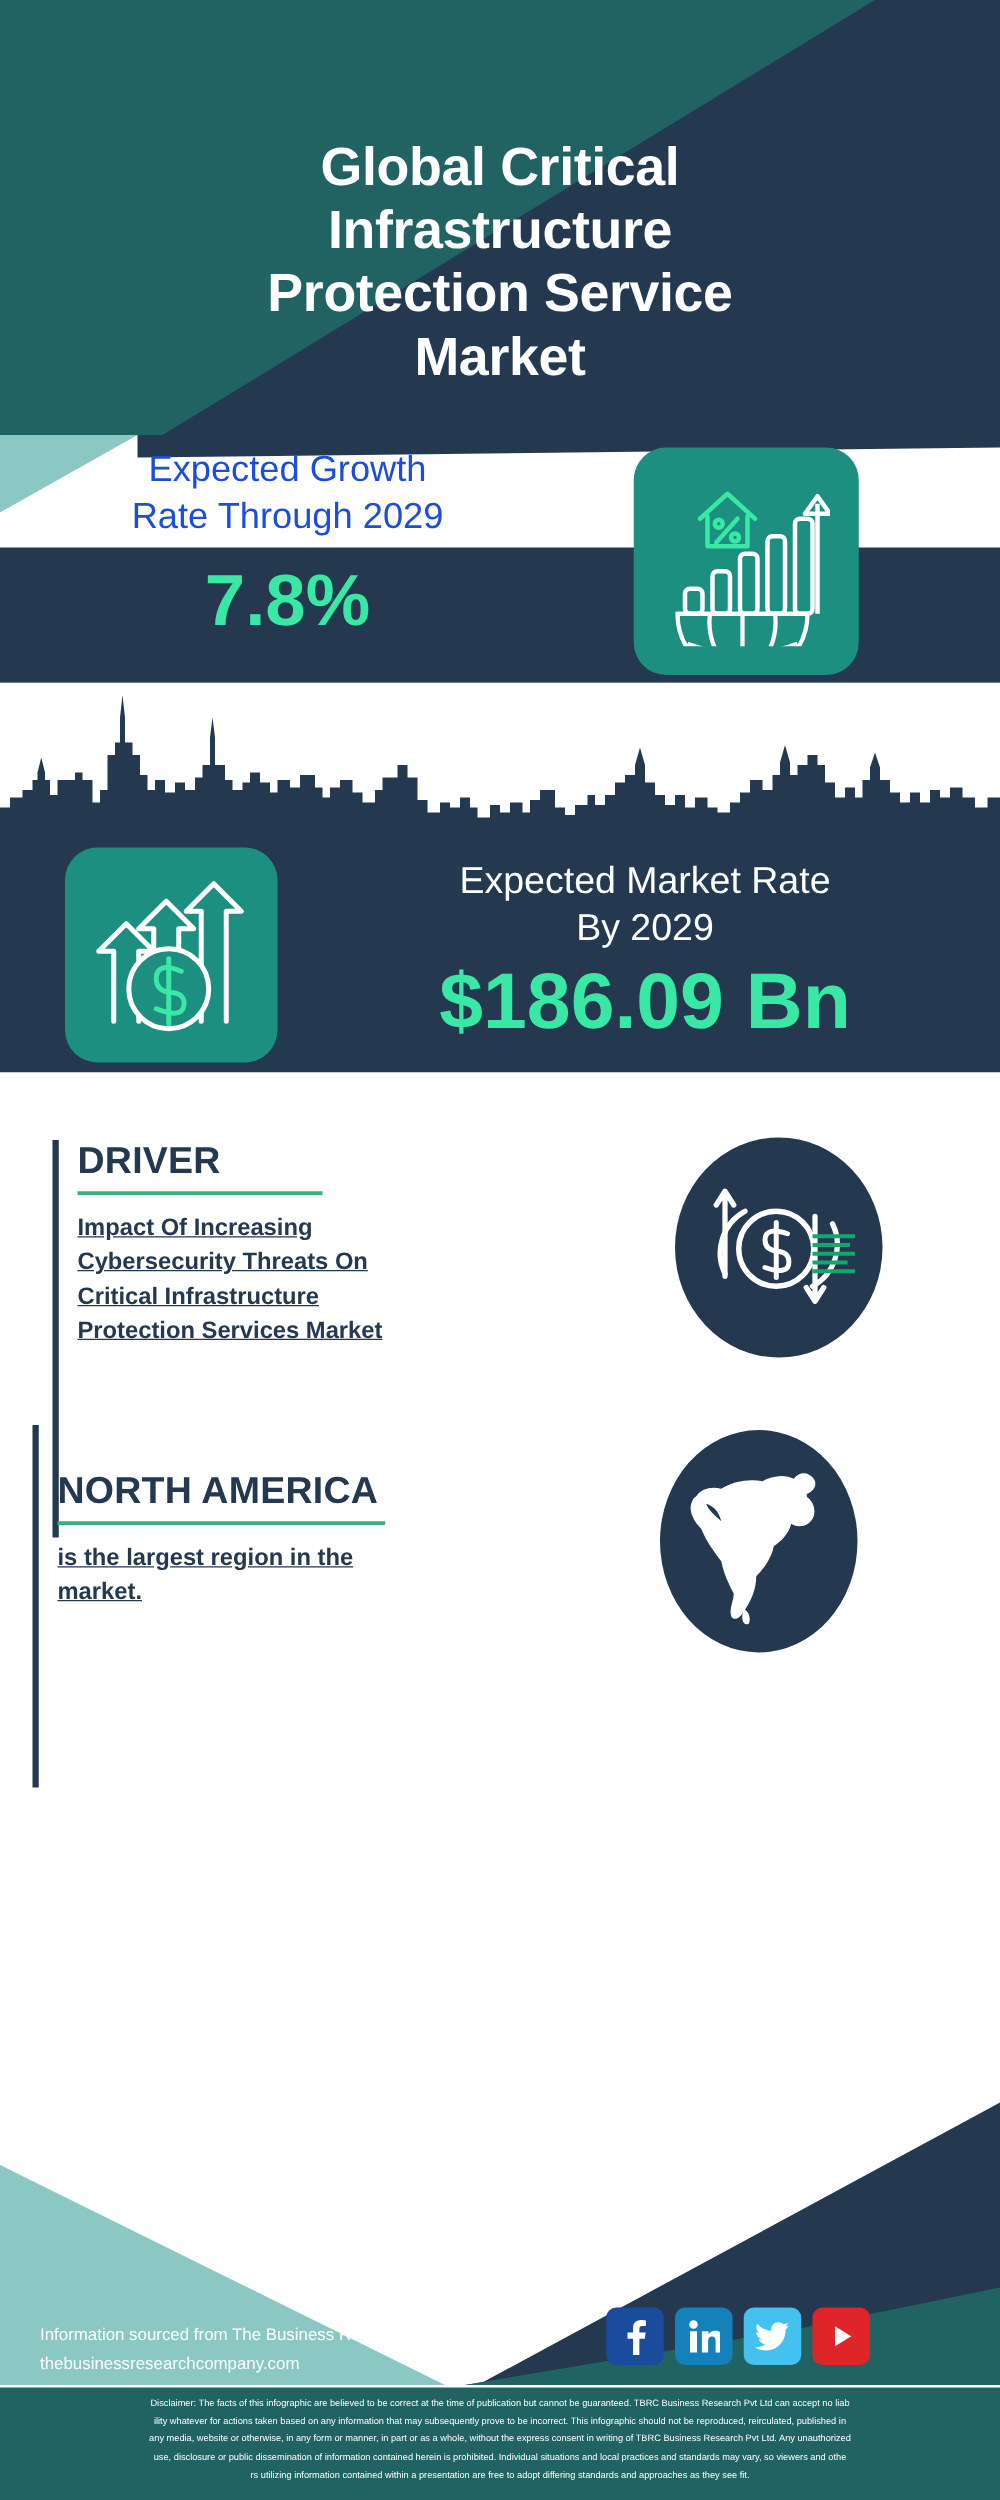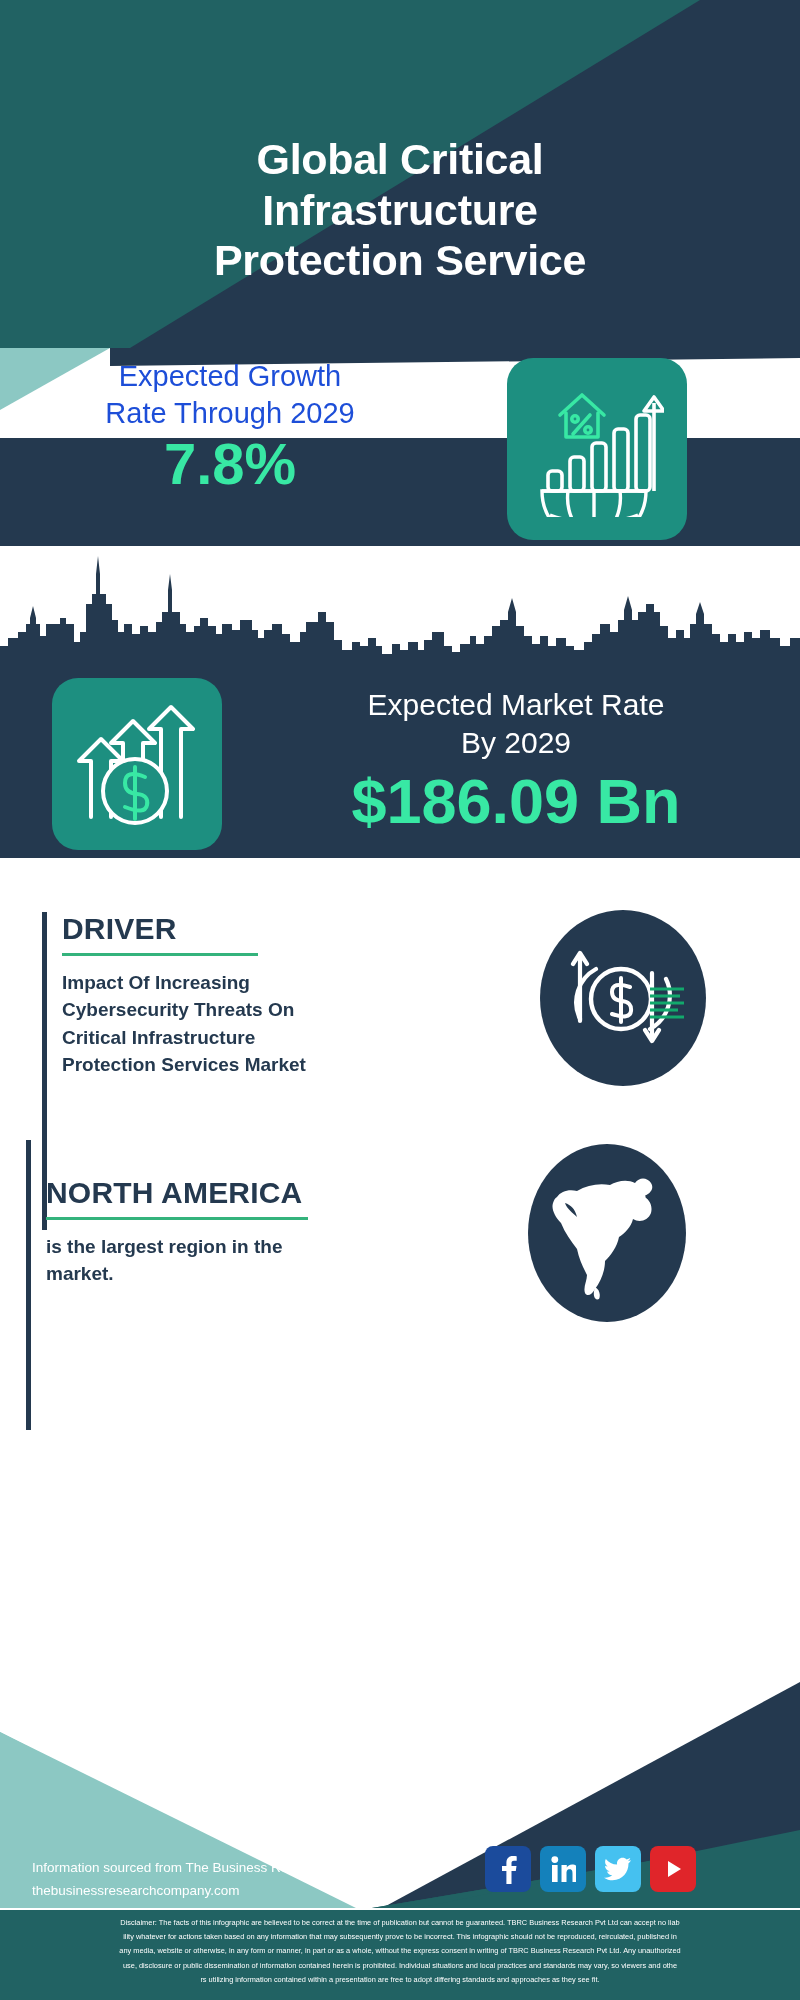--- a/index.html
+++ b/index.html
@@ -47,21 +47,21 @@
     position:absolute; left:0; top:334px; width:800px; height:212px;
   }
   .growth-text {
     position:absolute; left:40px; top:24px; width:380px;
     text-align:center; color:#ffffff;
   }
   .growth-label {
     font-size:29px; line-height:1.28; font-weight:400; color:#1d4ed8;
   }
   .growth-value {
-    font-size:58px; font-weight:bold; color:#38E8A4; line-height:1.12; margin-top:0;
+    font-size:58px; font-weight:bold; color:#38E8A4; line-height:1.12; margin-top:17px;
   }
   .growth-icon-box {
     position:absolute; left:507px; top:24px; width:180px; height:182px;
     background:#1d8f80; border-radius:26px;
     display:flex; align-items:center; justify-content:center;
   }
 
   
   .market-band {
     position:absolute; left:0; top:546px; width:800px; height:312px;
@@ -93,21 +93,21 @@
   }
   .card-body { position:absolute; left:46px; width:420px; }
   .card-title {
     font-size:30px; font-weight:bold; color:#24394f; letter-spacing:0.2px;
     line-height:1.1; white-space:nowrap;
   }
   .card-rule {
     width:196px; height:3px; background:#34B37C; margin-top:8px; margin-bottom:13px;
   }
   .card-desc {
-    font-size:19px; font-weight:bold; color:#24394f; line-height:1.44;
+    font-size:19px; font-weight:bold; color:#24394f; line-height:1.44;text-decoration:underline;
   }
   .card-circle {
     position:absolute; background:#24394f; border-radius:50%;
     display:flex; align-items:center; justify-content:center;
   }
 
   
   .footer { position:absolute; left:0; top:1660px; width:800px; height:340px; overflow:hidden; background:#ffffff; }
   .footer-svg { position:absolute; left:0; top:0; }
   .footer-text {
@@ -142,20 +142,21 @@
 
   <div class="header">
     <svg class="header-diag" viewBox="0 0 800 348" preserveAspectRatio="none">
       <rect x="0" y="0" width="800" height="348" fill="#216263"></rect>
       <polygon points="800,0 800,348 130,348 700,0" fill="#24394f"></polygon>
     </svg>
     <div class="header-title">
       <span>Global Critical</span>
       <span>Infrastructure</span>
       <span>Protection Service</span>
+      <span>Market</span>
     </div>
   </div>
 
   <svg class="header-wedge" viewBox="0 0 800 72" preserveAspectRatio="none">
     <rect x="0" y="0" width="800" height="72" fill="#ffffff"></rect>
     <polygon points="0,0 110,0 0,62" fill="#8CC8C3"></polygon>
     <polygon points="800,0 800,10 110,18 110,0" fill="#24394f"></polygon>
   </svg>
 
   <div class="growth-section">

